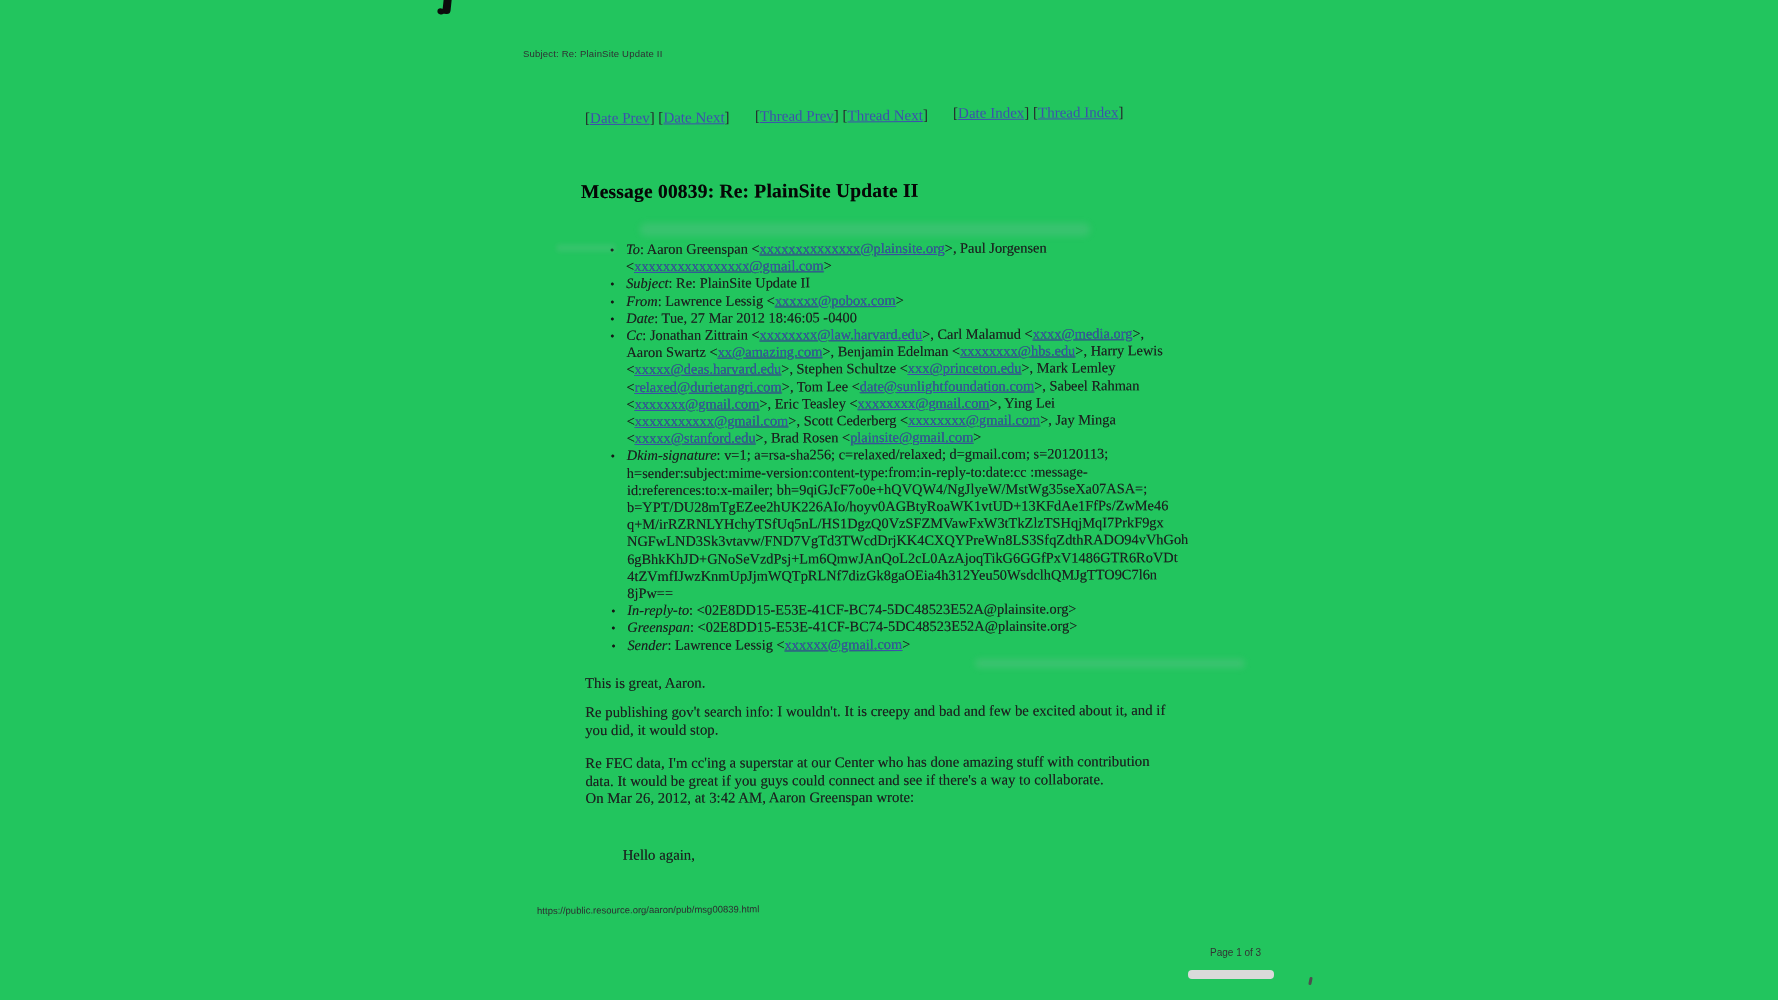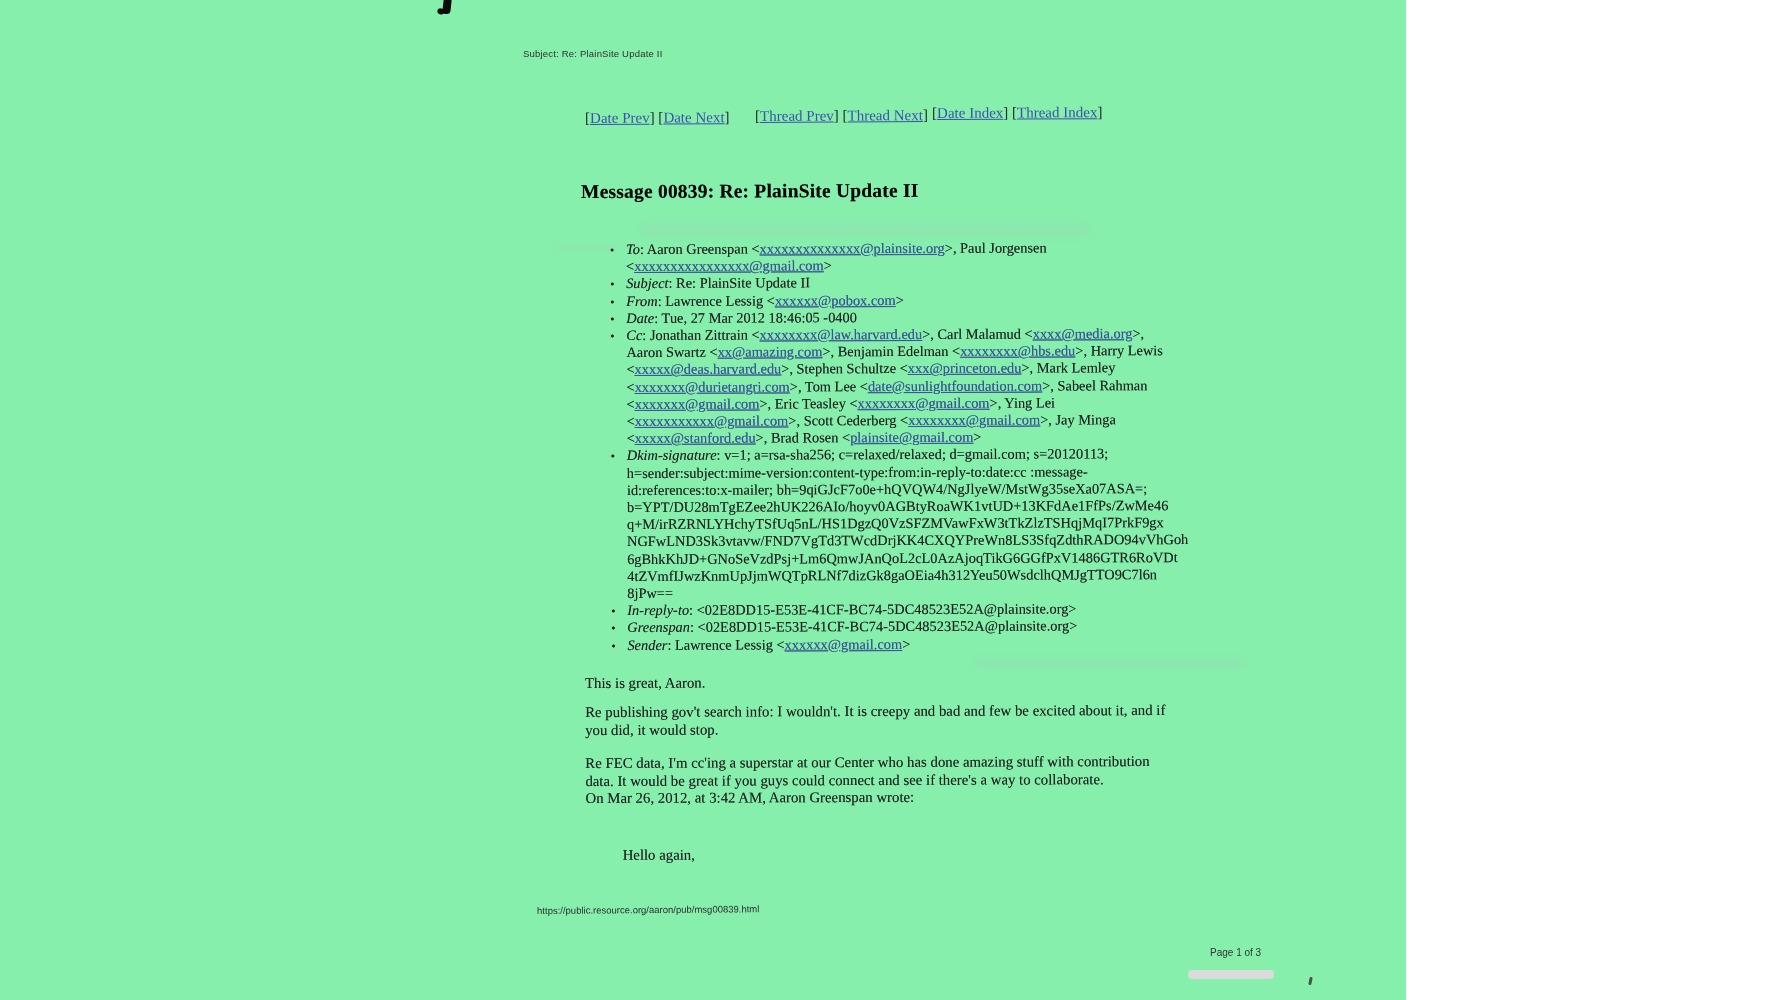--- a/index.html
+++ b/index.html
@@ -1,33 +1,33 @@
 <!DOCTYPE html>
 <html style="--link: #3e4fae; --ink: #1e1e20;"><head>
 <meta charset="utf-8">
 <style>
   html,body{margin:0;padding:0;background:#ffffff;}
   :root{--link:#3e4fae;--ink:#1e1e20;}
-  .canvas{position:relative;width:1406px;height:1000px;background:#86efac;overflow:hidden;
+  .canvas{position:relative;width:1778px;height:1000px;background:#22c55e;overflow:hidden;
           font-family:"Liberation Serif", serif;color:var(--ink);}
 
   
   .corner-mark{position:absolute;left:443px;top:-2px;width:8px;height:16px;background:#0c0c0c;
                border-radius:0 0 4px 2px;transform:rotate(6deg);}
   .corner-mark::after{content:'';position:absolute;left:-5px;bottom:-1px;width:7px;height:6px;
                background:#0c0c0c;border-radius:50%;}
 
   .print-header{position:absolute;left:523px;top:48px;font-family:"Liberation Sans",sans-serif;
                 font-size:9.5px;color:#2f2f33;letter-spacing:.2px;}
 
   .navwrap{position:absolute;left:0;top:0;width:100%;height:0;}
   .navgroup{position:absolute;font-size:15px;color:#26262c;white-space:nowrap;transform:rotate(-.3deg);transform-origin:left top;}
   .g1{left:585px;top:110px;}
   .g2{left:755px;top:108px;}
-  .g3{left:932px;top:105px;}
+  .g3{left:953px;top:105px;}
   a.navlink{color:var(--link);text-decoration:underline;cursor:pointer;text-align:center;}
 
   .title{position:absolute;left:581px;top:181px;margin:0;font-size:19.5px;font-weight:700;
          color:#060606;letter-spacing:.2px;transform:rotate(-.2deg);transform-origin:left top;
          text-shadow:0 0 .4px rgba(0,0,0,.5);}
 
   ul.headers{position:absolute;left:626px;top:241px;width:660px;margin:0;padding:0;list-style:none;
              font-size:14.4px;line-height:17.2px;transform:rotate(-.2deg);transform-origin:left top;
              text-shadow:0 0 .3px rgba(0,0,0,.45);}
   ul.headers li{position:relative;white-space:pre-wrap;}
@@ -73,21 +73,21 @@
 
   <ul class="headers">
       <li><span class="bullet">•</span><span class="hlabel">To</span>: Aaron Greenspan &lt;<a href="#" class="elink">xxxxxxxxxxxxxx@plainsite.org</a>&gt;, Paul Jorgensen
 &lt;<a href="#" class="elink">xxxxxxxxxxxxxxxx@gmail.com</a>&gt;</li>
       <li><span class="bullet">•</span><span class="hlabel">Subject</span>: Re: PlainSite Update II</li>
       <li><span class="bullet">•</span><span class="hlabel">From</span>: Lawrence Lessig &lt;<a href="#" class="elink">xxxxxx@pobox.com</a>&gt;</li>
       <li><span class="bullet">•</span><span class="hlabel">Date</span>: Tue, 27 Mar 2012 18:46:05 -0400</li>
       <li><span class="bullet">•</span><span class="hlabel">Cc</span>: Jonathan Zittrain &lt;<a href="#" class="elink">xxxxxxxx@law.harvard.edu</a>&gt;, Carl Malamud &lt;<a href="#" class="elink">xxxx@media.org</a>&gt;,
 Aaron Swartz &lt;<a href="#" class="elink">xx@amazing.com</a>&gt;, Benjamin Edelman &lt;<a href="#" class="elink">xxxxxxxx@hbs.edu</a>&gt;, Harry Lewis
 &lt;<a href="#" class="elink">xxxxx@deas.harvard.edu</a>&gt;, Stephen Schultze &lt;<a href="#" class="elink">xxx@princeton.edu</a>&gt;, Mark Lemley
-&lt;<a href="#" class="elink">xxxxxxx@durietangri.com</a>&gt;, Tom Lee &lt;<a href="#" class="elink">date@sunlightfoundation.com</a>&gt;, Sabeel Rahman
+&lt;<a href="#" class="elink">relaxed@durietangri.com</a>&gt;, Tom Lee &lt;<a href="#" class="elink">date@sunlightfoundation.com</a>&gt;, Sabeel Rahman
 &lt;<a href="#" class="elink">xxxxxxx@gmail.com</a>&gt;, Eric Teasley &lt;<a href="#" class="elink">xxxxxxxx@gmail.com</a>&gt;, Ying Lei
 &lt;<a href="#" class="elink">xxxxxxxxxxx@gmail.com</a>&gt;, Scott Cederberg &lt;<a href="#" class="elink">xxxxxxxx@gmail.com</a>&gt;, Jay Minga
 &lt;<a href="#" class="elink">xxxxx@stanford.edu</a>&gt;, Brad Rosen &lt;<a href="#" class="elink">plainsite@gmail.com</a>&gt;</li>
       <li><span class="bullet">•</span><span class="hlabel">Dkim-signature</span>: v=1; a=rsa-sha256; c=relaxed/relaxed; d=gmail.com; s=20120113;
 h=sender:subject:mime-version:content-type:from:in-reply-to:date:cc :message-
 id:references:to:x-mailer; bh=9qiGJcF7o0e+hQVQW4/NgJlyeW/MstWg35seXa07ASA=;
 b=YPT/DU28mTgEZee2hUK226AIo/hoyv0AGBtyRoaWK1vtUD+13KFdAe1FfPs/ZwMe46
 q+M/irRZRNLYHchyTSfUq5nL/HS1DgzQ0VzSFZMVawFxW3tTkZlzTSHqjMqI7PrkF9gx
 NGFwLND3Sk3vtavw/FND7VgTd3TWcdDrjKK4CXQYPreWn8LS3SfqZdthRADO94vVhGoh
 6gBhkKhJD+GNoSeVzdPsj+Lm6QmwJAnQoL2cL0AzAjoqTikG6GGfPxV1486GTR6RoVDt

